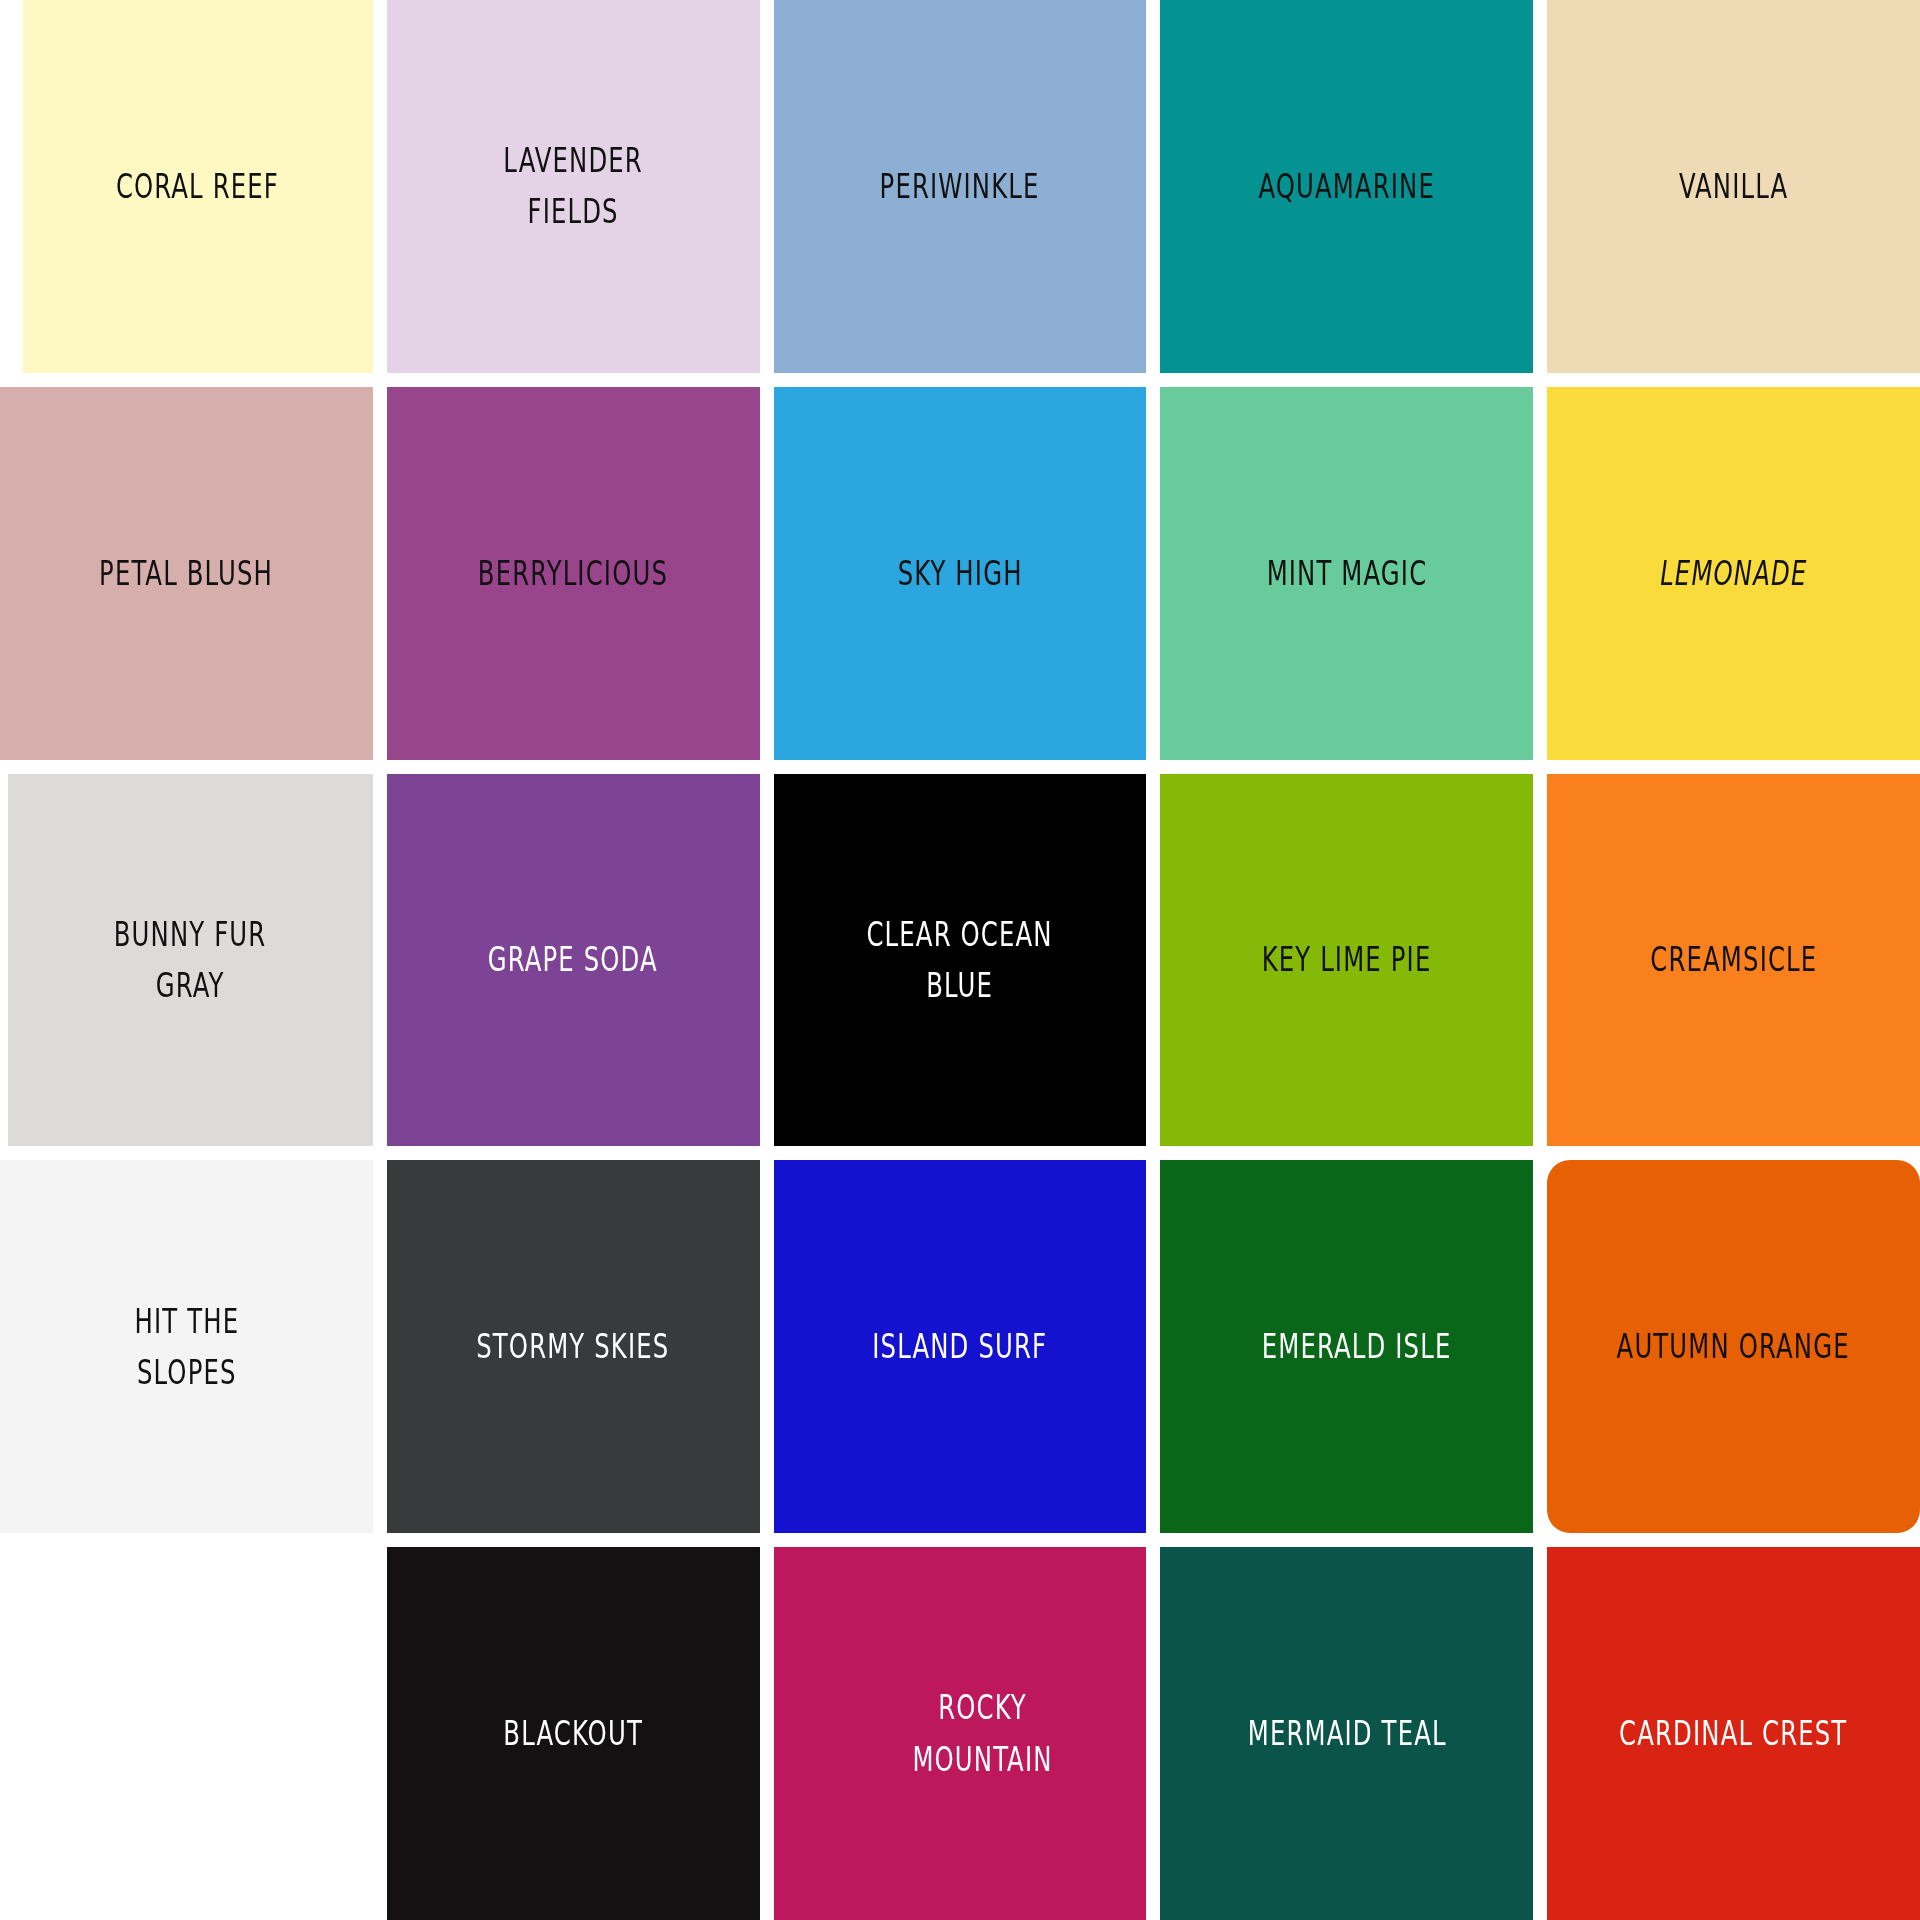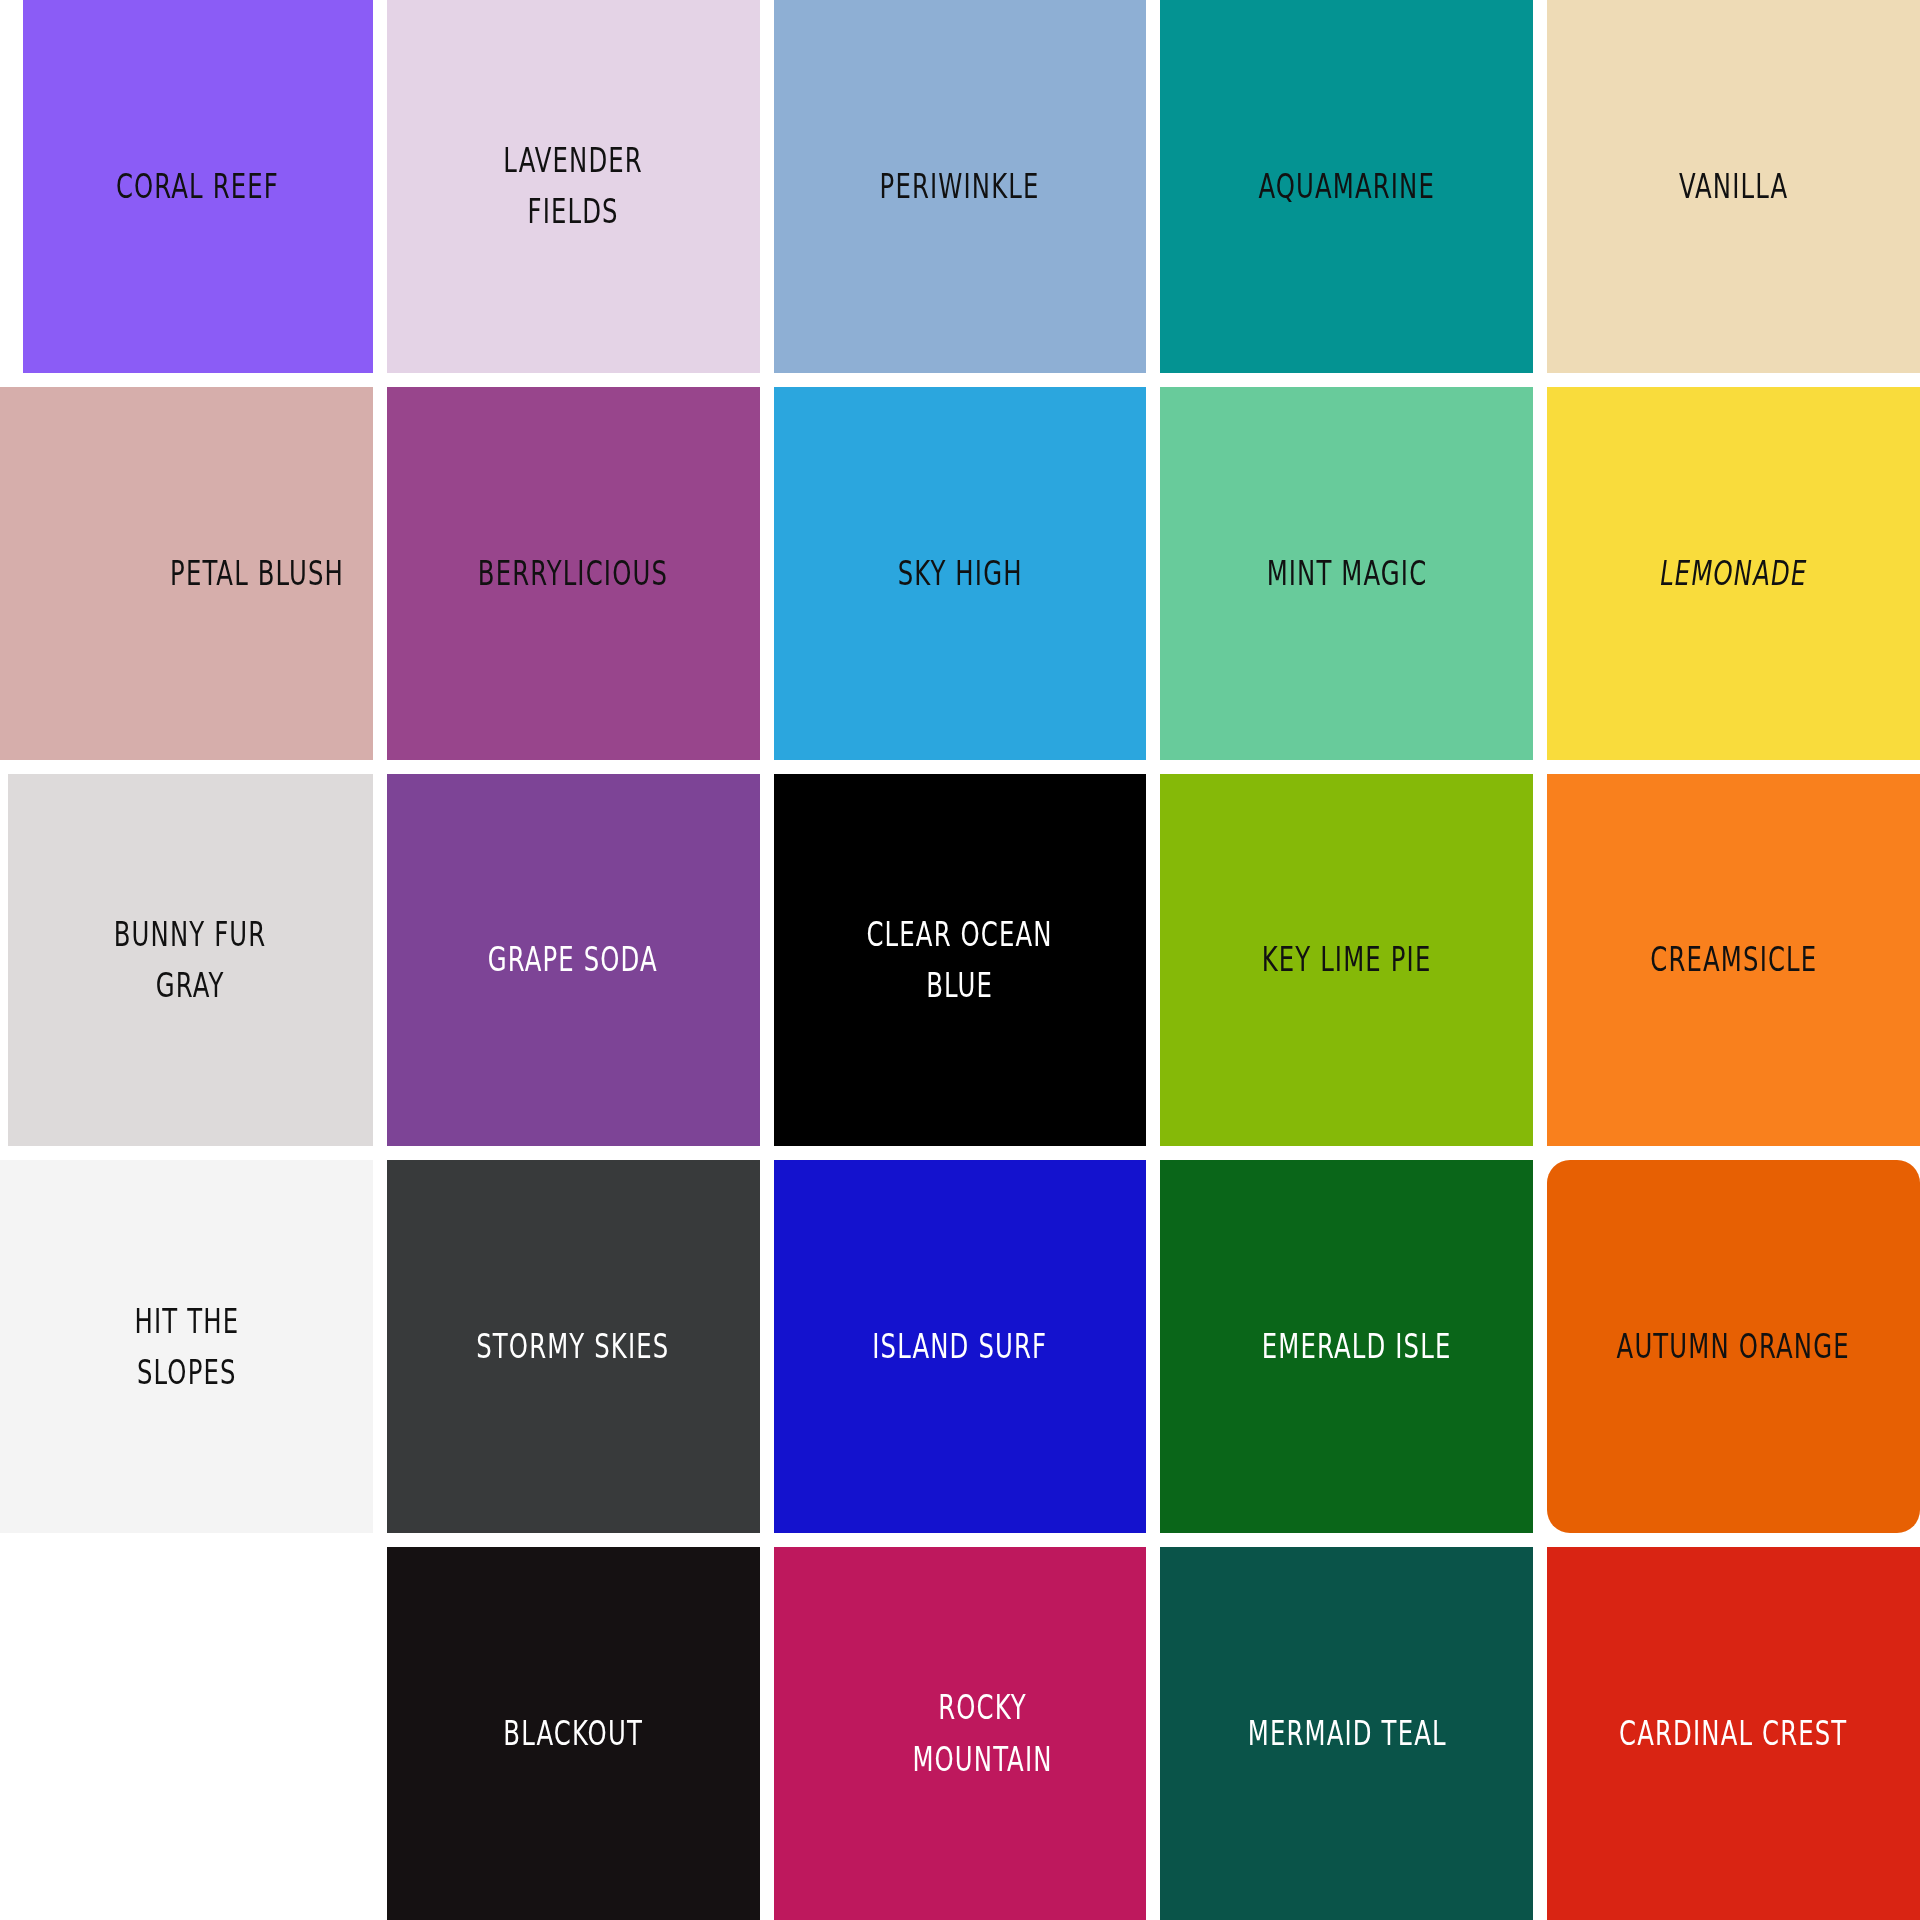--- a/index.html
+++ b/index.html
@@ -43,37 +43,37 @@
     transform: scaleX(0.82);
     white-space: pre-line;
     padding: 0 10px;
     user-select: none;
   }
 </style>
 </head>
 <body>
 
 <div id="palette-grid" style="grid-template-columns: repeat(5, 1fr); grid-template-rows: repeat(5, 1fr); gap: 14px; background: rgb(255, 255, 255);">
-    <div class="swatch" style="background: #8b5cf6; margin-left: 23px;">
+    <div class="swatch" style="background: #fef9c3; margin-left: 23px;">
       <div class="swatch-label" style="color: rgb(17, 17, 17);">CORAL REEF</div>
     </div>
     <div class="swatch" style="background: rgb(228, 211, 230);">
       <div class="swatch-label" style="color: rgb(17, 17, 17);">LAVENDER
 FIELDS</div>
     </div>
     <div class="swatch" style="background: rgb(142, 175, 212);">
       <div class="swatch-label" style="color: rgb(17, 17, 17);">PERIWINKLE</div>
     </div>
     <div class="swatch" style="background: rgb(4, 147, 146);">
       <div class="swatch-label" style="color: rgb(17, 17, 17);">AQUAMARINE</div>
     </div>
     <div class="swatch" style="background: rgb(238, 219, 182);">
       <div class="swatch-label" style="color: rgb(17, 17, 17);">VANILLA</div>
     </div>
-    <div class="swatch" style="background: rgb(214, 174, 171); justify-content: flex-end;">
+    <div class="swatch" style="background: rgb(214, 174, 171);">
       <div class="swatch-label" style="color: rgb(17, 17, 17);">PETAL BLUSH</div>
     </div>
     <div class="swatch" style="background: rgb(152, 69, 140);">
       <div class="swatch-label" style="color: rgb(17, 17, 17);">BERRYLICIOUS</div>
     </div>
     <div class="swatch" style="background: rgb(43, 166, 222);">
       <div class="swatch-label" style="color: rgb(17, 17, 17);">SKY HIGH</div>
     </div>
     <div class="swatch" style="background: rgb(104, 203, 155);">
       <div class="swatch-label" style="color: rgb(17, 17, 17);">MINT MAGIC</div>

